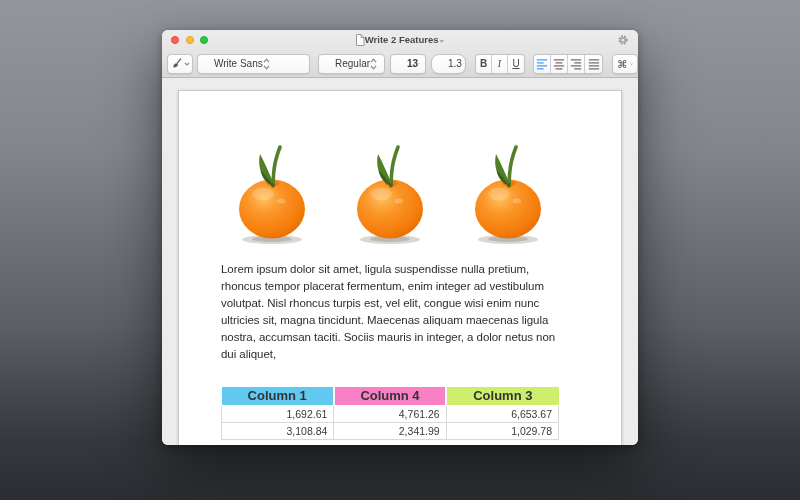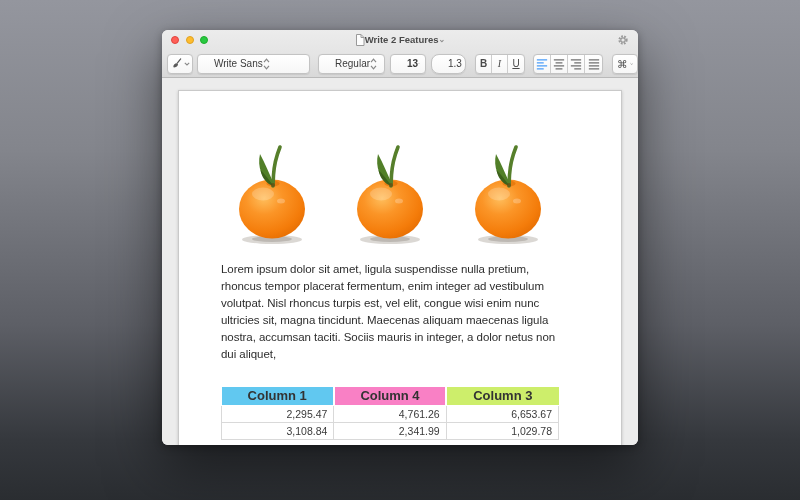--- a/index.html
+++ b/index.html
@@ -256,21 +256,21 @@
       <table class="doc-table">
         <thead>
           <tr>
             <th style="background-color: rgb(97, 200, 240);">Column 1</th>
             <th style="background-color: rgb(249, 128, 197);">Column 4</th>
             <th style="background-color: rgb(205, 238, 107);">Column 3</th>
           </tr>
         </thead>
         <tbody>
           <tr>
-            <td>2,295.47</td>
+            <td>1,692.61</td>
             <td>4,761.26</td>
             <td>6,653.67</td>
           </tr>
           <tr>
             <td>3,108.84</td>
             <td>2,341.99</td>
             <td>1,029.78</td>
           </tr>
         </tbody>
       </table>

